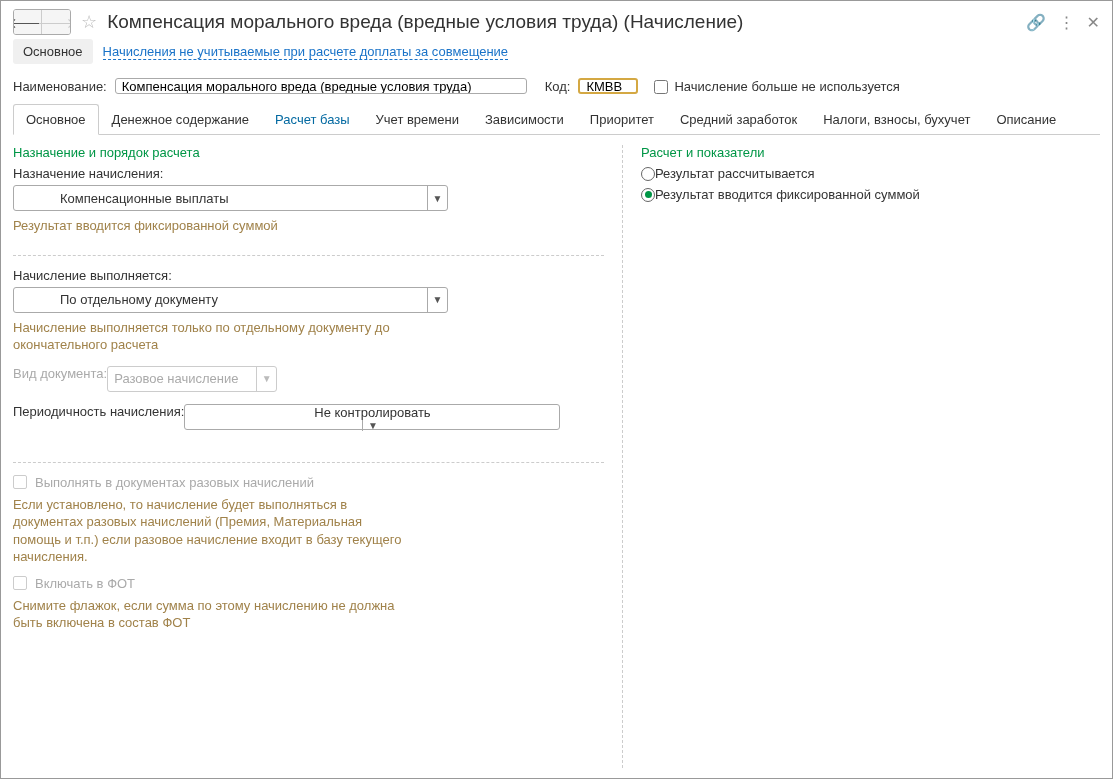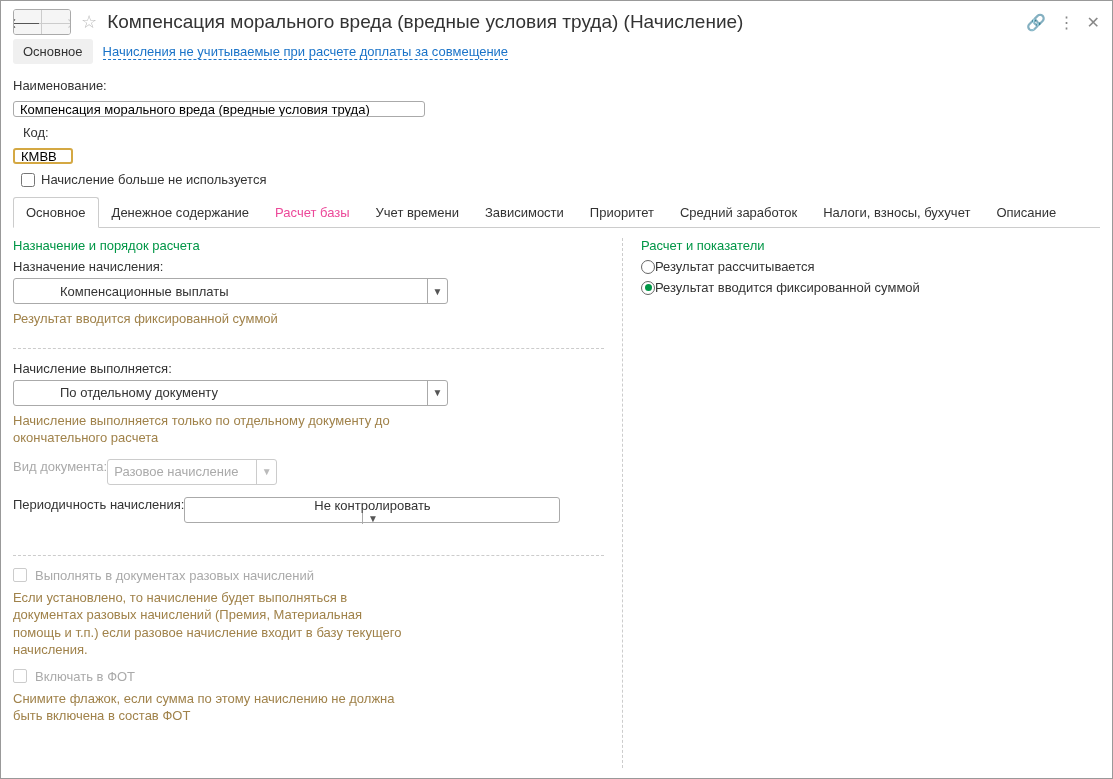--- a/index.html
+++ b/index.html
@@ -15,31 +15,31 @@
 .hdr-icon { font-size: 16px; color: #888; cursor: pointer; }
 .link-bar { padding: 0 12px 8px; display: flex; align-items: center; gap: 10px; }
 .link-bar .main-link { background: #f0f0f0; padding: 5px 10px; border-radius: 3px; }
 .link-bar a { color: #1a73c8; text-decoration: none; border-bottom: 1px dashed #1a73c8; }
 .toolbar { padding: 6px 12px; display: flex; align-items: center; gap: 8px; }
 .btn { border: 1px solid #aaa; border-radius: 3px; padding: 5px 12px; background: #f5f5f5; cursor: pointer; font-size: 13px; }
 .btn-yellow { background: #ffdb4d; border-color: #c9a800; font-weight: bold; }
 .btn-icon { padding: 5px 8px; margin-left: 8px; }
 .btn-more { padding: 5px 10px; }
 .toolbar-right { margin-left: auto; display: flex; gap: 8px; }
-.fields-row { padding: 6px 12px; display: flex; align-items: flex-start; gap: 8px; flex-direction: column; }
+.fields-row { padding: 6px 12px; display: flex; align-items: flex-end; gap: 8px; }
 .label { color: #333; }
 .text-input { border: 1px solid #aaa; border-radius: 3px; padding: 4px 6px; font-size: 13px; height: 16px; }
 .name-input { width: 412px; }
 .code-input { width: 60px; border: 2px solid #d4a843; border-radius: 3px; }
 .checkbox-wrap { display: flex; align-items: center; gap: 6px; margin-left: 8px; }
 .checkbox-wrap input { width: 14px; height: 14px; }
 .tabs { display: flex; border-bottom: 1px solid #ccc; margin: 4px 12px 0; }
 .tab { padding: 7px 12px; border: 1px solid transparent; border-bottom: none; cursor: pointer; font-size: 13px; background: transparent; }
 .tab.active { border: 1px solid #ccc; border-bottom: 1px solid #fff; background: #fff; margin-bottom: -1px; border-radius: 3px 3px 0 0; }
-.tab.disabled { color: #ec4899; }
+.tab.disabled { color: #0369a1; }
 .content { flex: 1; padding: 10px 12px; display: flex; gap: 0; overflow: auto; }
 .left-col { width: 610px; border-right: 1px dashed #ccc; padding-right: 18px; }
 .right-col { flex: 1; padding-left: 18px; }
 .section-title { color: #009646; font-size: 13px; margin-bottom: 6px; }
 .field-label { margin-bottom: 4px; margin-top: 6px; }
 .select { display: flex; align-items: center; border: 1px solid #aaa; border-radius: 3px; height: 26px; background: #fff; }
 .select-val { flex: 1; padding: 0 6px; }
 .select-btn { width: 20px; height: 100%; border-left: 1px solid #aaa; display: flex; align-items: center; justify-content: center; font-size: 10px; color: #555; }
 .select-w { width: 435px; padding-left: 40px; }
 .select-sm { width: 170px; }

